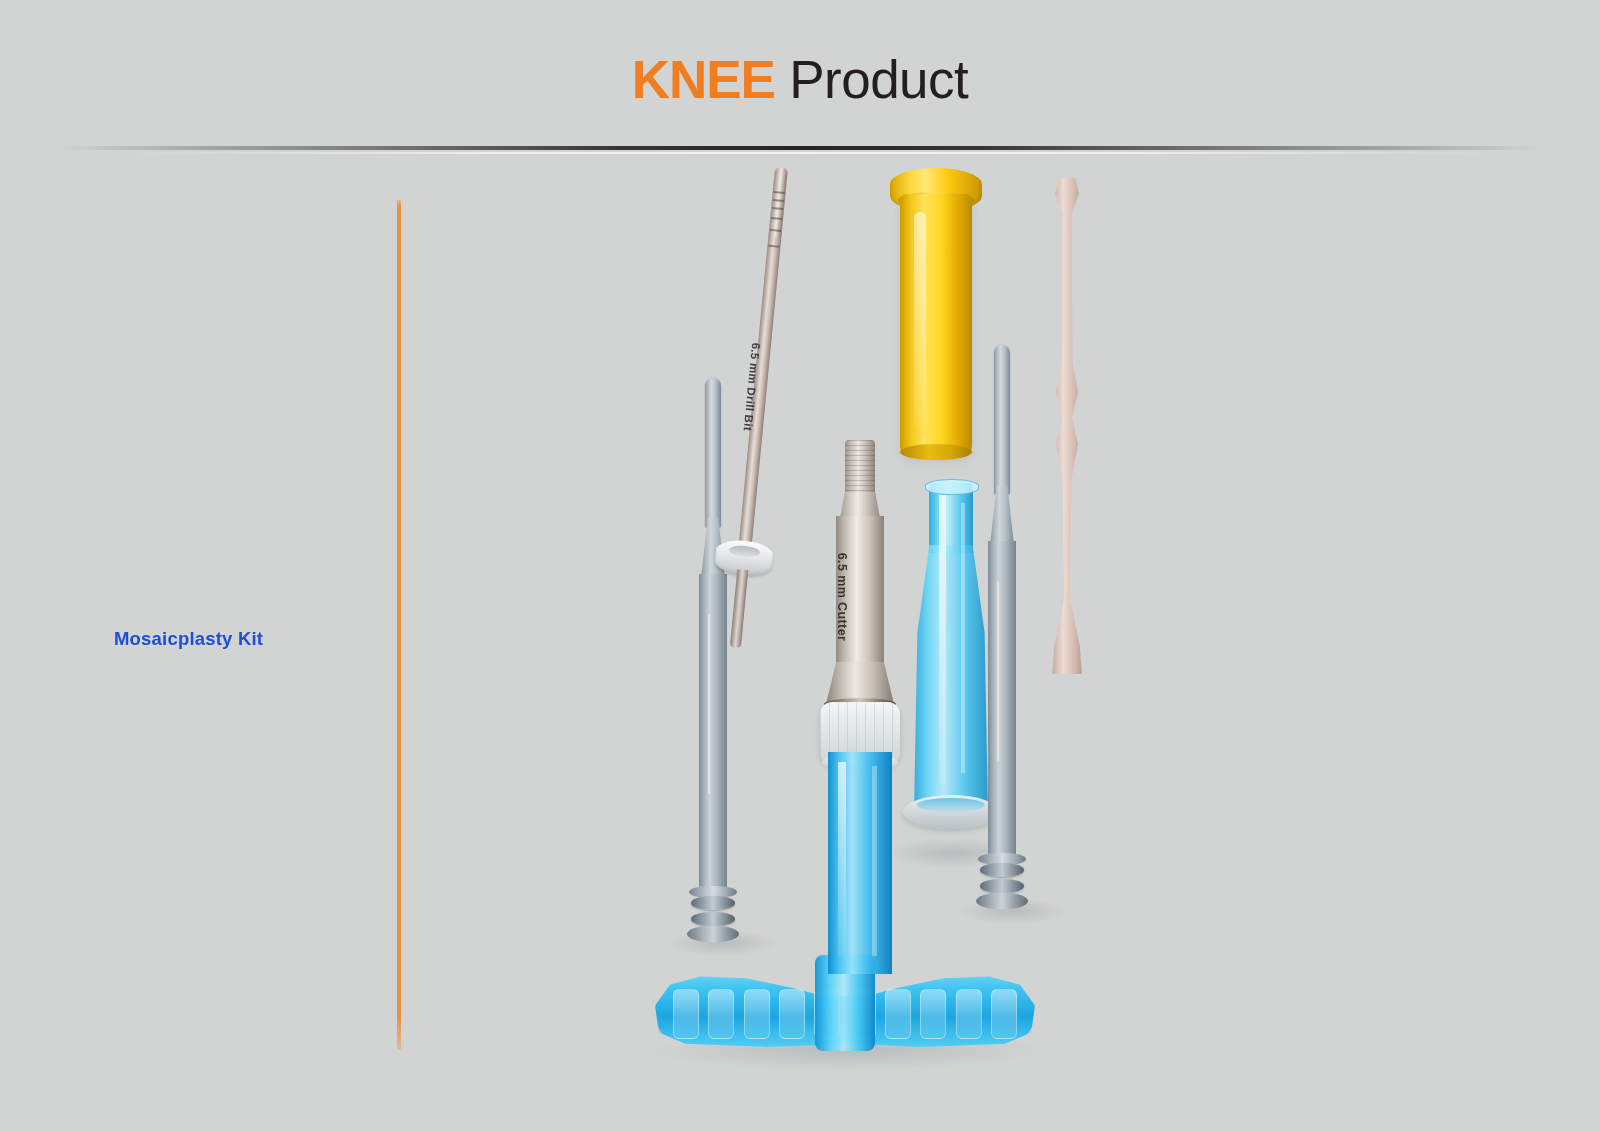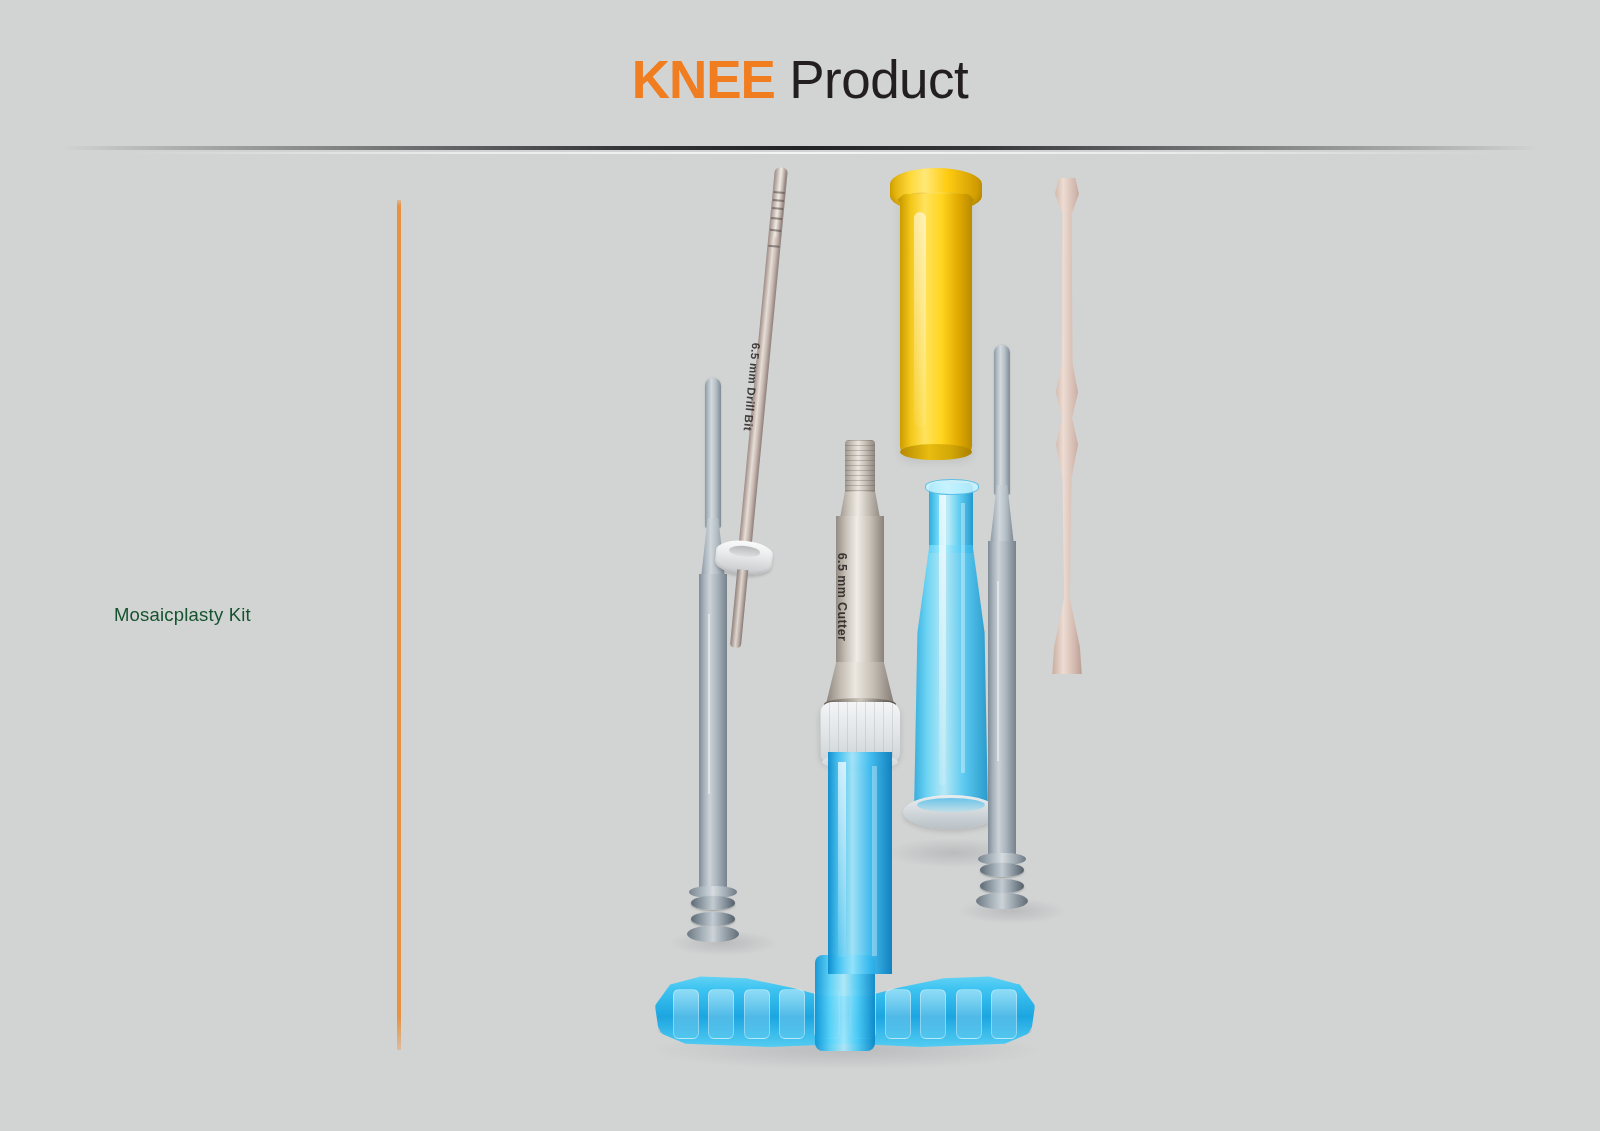--- a/index.html
+++ b/index.html
@@ -37,22 +37,22 @@
     background:linear-gradient(to right,
       rgba(255,255,255,0) 0%,
       rgba(255,255,255,.55) 25%,
       rgba(255,255,255,.75) 50%,
       rgba(255,255,255,.55) 75%,
       rgba(255,255,255,0) 100%);
   }
 
   
   .caption{
-    position:absolute;left:114px;top:604px;
-    font-size:18.5px;font-weight:400;color:#14532d;
+    position:absolute;left:114px;top:628px;
+    font-size:18.5px;font-weight:700;color:#1d4ed8;
     letter-spacing:.2px;white-space:nowrap;
   }
   .vrule{
     position:absolute;left:397px;top:200px;width:4px;height:850px;
     background:linear-gradient(to bottom,
        rgba(240,125,32,.35) 0px,
        #e8913f 6px,
        #e8913f 96%,
        rgba(232,145,63,.35) 100%);
     border-radius:1px;

